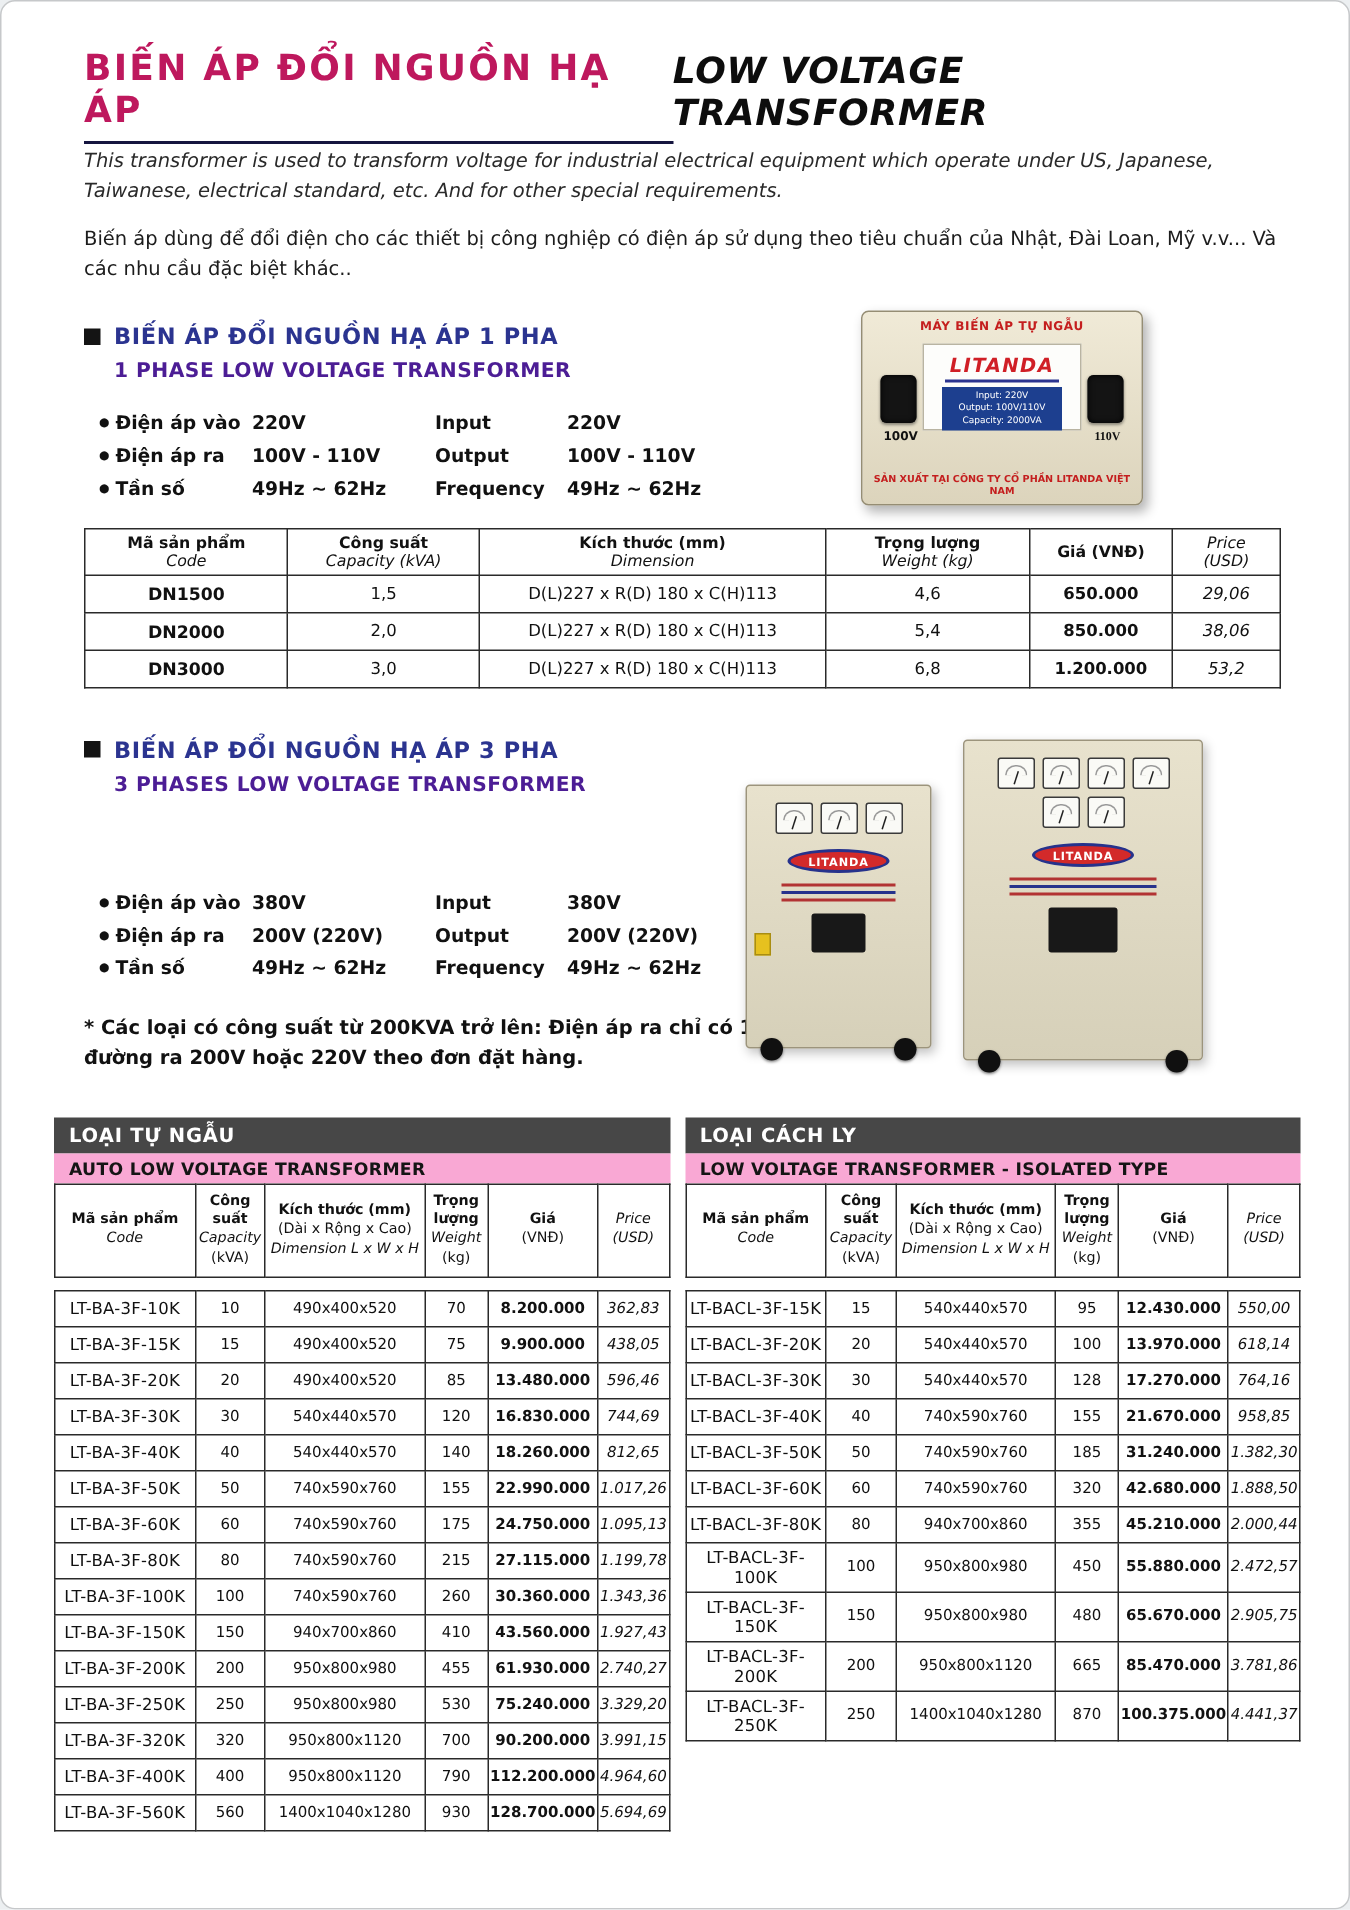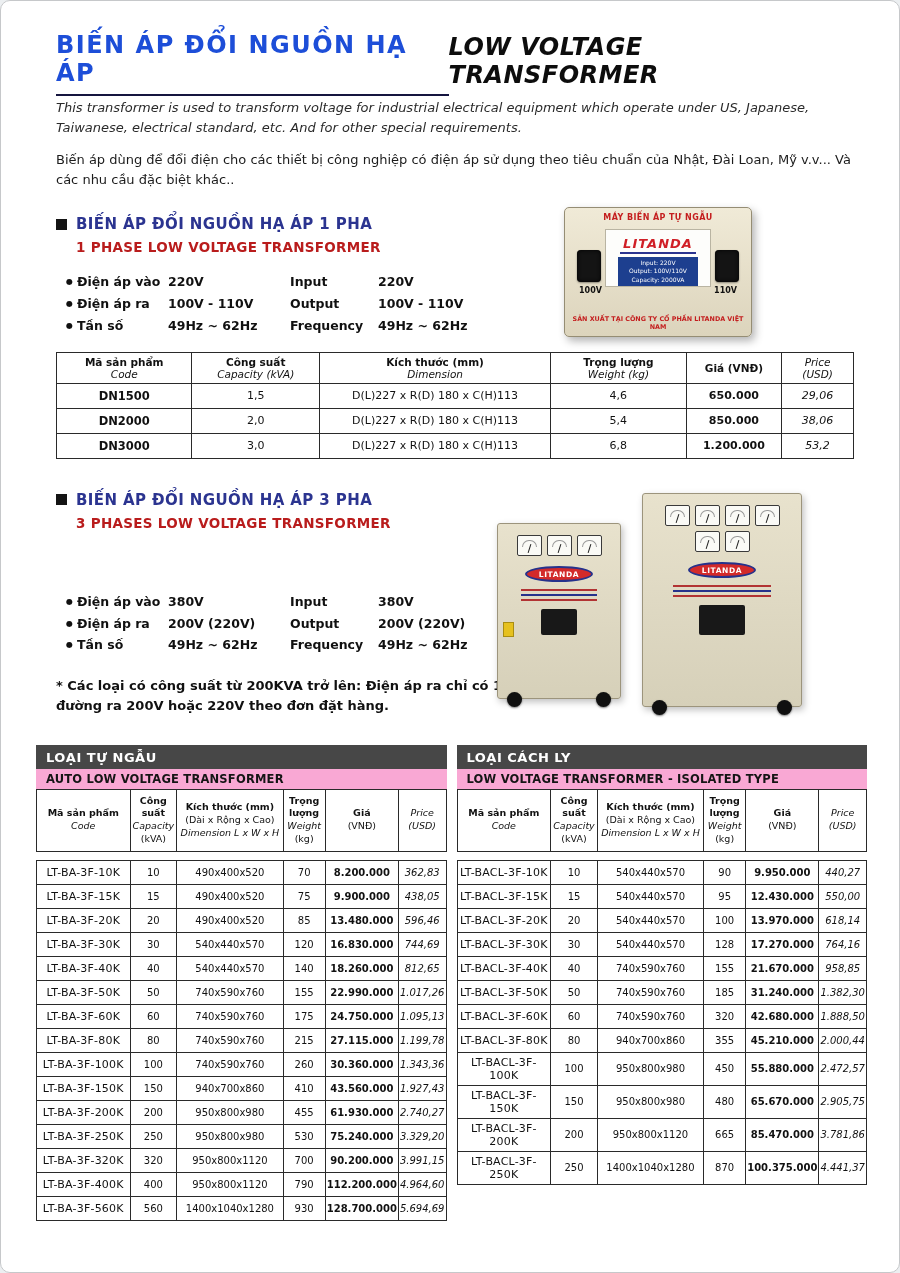--- a/index.html
+++ b/index.html
@@ -4,59 +4,59 @@
 <style>
   * { margin:0; padding:0; box-sizing:border-box; }
   html,body { background:#eceff1; }
   body { font-family:"DejaVu Sans","Liberation Sans",sans-serif; color:#111; }
   .page { width:900px; height:1273px; background:#fff; border:1px solid #c6c8ca;
           border-radius:10px; overflow:hidden; position:relative; margin:0 auto; }
 
   
   .hdr { display:flex; justify-content:space-between; align-items:flex-start;
          padding:30px 45px 0 55px; }
-  .title-vi { font-size:24px; font-weight:bold; color:#1d4ed8; letter-spacing:1.5px;
+  .title-vi { font-size:24px; font-weight:bold; color:#be185d; letter-spacing:1.5px;
               border-bottom:2px solid #15153f; padding-bottom:7px; }
   .title-en { font-size:24px; font-weight:800; font-style:italic; color:#0d0d0d;
               letter-spacing:.5px; padding-top:2px; }
   .intro { margin:13px 45px 0 55px; font-size:13px; line-height:1.5; color:#1c1c1c; }
   .intro-en { font-style:italic; color:#2a2a2a; }
 
   
   section { position:relative; margin:26px 45px 0 55px; }
   .sec-head { display:flex; align-items:center; gap:9px; }
   .sq { width:11px; height:11px; background:#141414; flex:0 0 auto; }
   .sec-title { font-size:15px; font-weight:bold; color:#2b3490; letter-spacing:.4px; }
-  .sec-sub { margin:6px 0 0 20px; font-size:13.5px; font-weight:bold; color:#b91c1c; letter-spacing:.3px; }
+  .sec-sub { margin:6px 0 0 20px; font-size:13.5px; font-weight:bold; color:#4c1d95; letter-spacing:.3px; }
 
   
   .specs { margin:16px 0 0 10px; width:470px; }
   .spec-row { display:grid; grid-template-columns:102px 122px 88px auto;
               font-size:12.5px; font-weight:bold; line-height:1.75; }
   .blt { font-style:normal; font-size:8px; vertical-align:2px; margin-right:4px; }
 
   
-  .dev1 { position:absolute; top:-8px; right:102px; width:188px; height:130px;
+  .dev1 { position:absolute; top:-8px; right:92px; width:188px; height:130px;
           background:linear-gradient(#f0ead7,#dcd4bc); border:1px solid #958d74;
           border-radius:5px; box-shadow:3px 4px 8px rgba(0,0,0,.30); }
   .dev1-top { margin-top:5px; text-align:center; color:#c41e1e; font-size:8px;
               font-weight:bold; letter-spacing:.4px; }
   .dev1-panel { position:absolute; top:21px; left:50%; transform:translateX(-50%);
                 width:106px; height:58px; background:#fdfdfb; border:1px solid #b9b4a2;
                 text-align:center; padding-top:3px; }
   .dev1-brand { color:#d01f26; font-weight:800; font-style:italic; font-size:13px;
                 letter-spacing:1px; display:inline-block; border-bottom:2px solid #2b3490;
                 line-height:1.15; padding:0 3px; }
   .dev1-info { margin:3px auto 0; width:80px; background:#1d3f8f; color:#fff;
                font-size:6px; line-height:1.4; padding:2px 0; }
   .dev1-socket { position:absolute; top:42px; width:24px; height:32px; background:#141414;
                  border-radius:4px; box-shadow:inset 0 0 4px #000,0 1px 2px rgba(0,0,0,.4); }
   .dev1-socket-l { left:12px; } .dev1-socket-r { right:12px; }
   .dev1-vl,.dev1-vr { position:absolute; top:78px; font-size:8px; font-weight:bold; }
-  .dev1-vl { left:14px; } .dev1-vr { right:14px; }
+  .dev1-vl { left:14px; } .dev1-vr { right:14px;font-family:Liberation Serif, serif; }
   .dev1-bottom { position:absolute; bottom:5px; width:100%; text-align:center;
                  color:#c41e1e; font-size:6.4px; font-weight:bold; }
 
   
   table { border-collapse:collapse; background:#fff; }
   .t1 { width:100%; margin-top:15px; }
   .t1 th,.t1 td { border:1px solid #2a2a2a; text-align:center; vertical-align:middle; }
   .t1 th { font-size:10.5px; padding:3px 2px; }
   .t1 td { font-size:11px; padding:5px 2px; }
   .t1 th:nth-child(1),.t1 td:nth-child(1){ width:17%; }
@@ -494,28 +494,20 @@
                 <div class="hl-n">(VNĐ)</div>
               </th>
               <th>
                 <div class="hl-i">Price</div>
                 <div class="hl-i">(USD)</div>
               </th>
             </tr>
           </thead>
         <tbody>
             <tr>
-              <td>LT-BACL-3F-10K</td>
-              <td>10</td>
-              <td>540x440x570</td>
-              <td>90</td>
-              <td>9.950.000</td>
-              <td>440,27</td>
-            </tr>
-            <tr>
               <td>LT-BACL-3F-15K</td>
               <td>15</td>
               <td>540x440x570</td>
               <td>95</td>
               <td>12.430.000</td>
               <td>550,00</td>
             </tr>
             <tr>
               <td>LT-BACL-3F-20K</td>
               <td>20</td>

